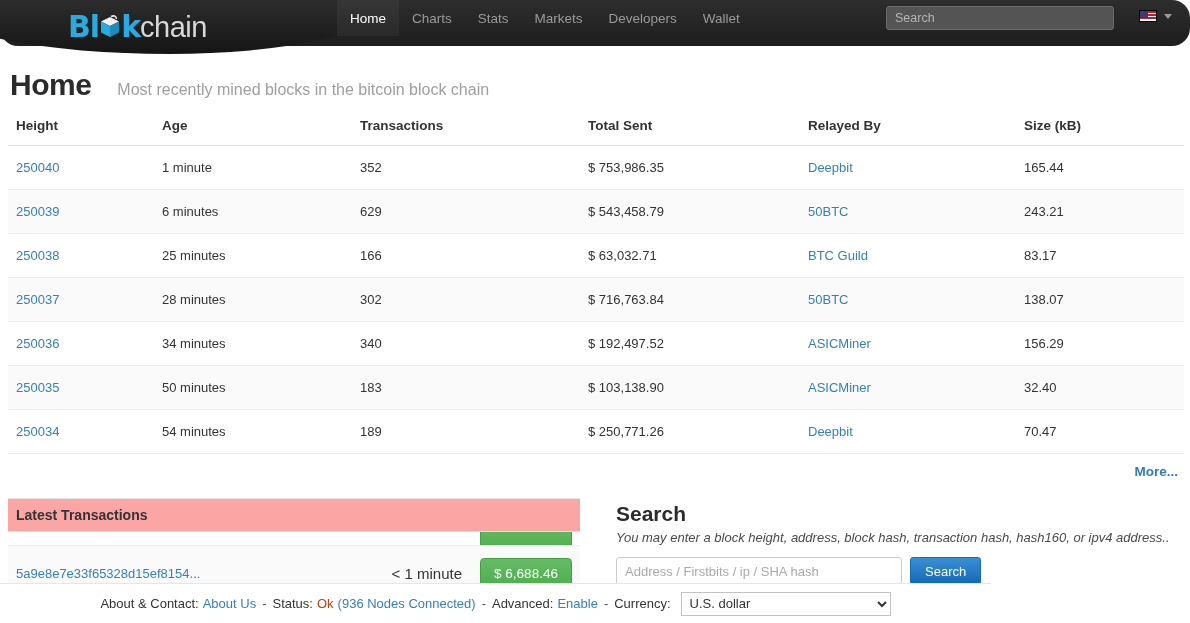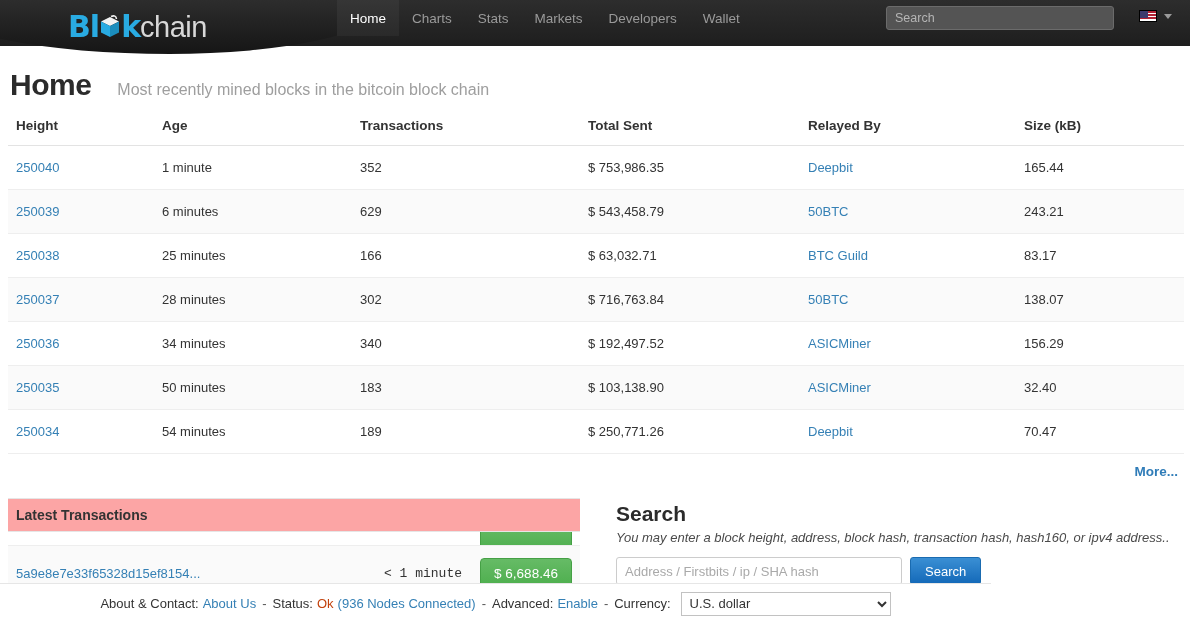--- a/index.html
+++ b/index.html
@@ -15,20 +15,21 @@
 
   
   .site-header {
     position: relative;
     width: 1190px;
     height: 46px;
     background: #242424;
     background: linear-gradient(to bottom, #2d2d2d 0%, #1e1e1e 100%);
     overflow: visible;
     z-index: 5;
+    border-radius: 18px;
   }
   .header-curve {
     position: absolute;
     left: -60px;
     top: 0;
     width: 440px;
     height: 54px;
     background: linear-gradient(to bottom, #2d2d2d 0%, #151515 100%);
     border-bottom-left-radius: 60% 100%;
     border-bottom-right-radius: 55% 100%;
@@ -245,21 +246,21 @@
   }
   .tx-row {
     display: flex;
     align-items: center;
     height: 56px;
     border-bottom: 1px solid #eeeeee;
     padding: 0 8px;
   }
   .tx-row.alt { background: #fafafa; }
   .tx-hash { flex: 1; font-size: 13px; }
-  .tx-age  { width: 120px; font-size: 13px; color: #333; text-align: right; padding-right: 18px; font-family: Liberation Mono, monospace;}
+  .tx-age  { width: 120px; font-size: 15px; color: #333; text-align: right; padding-right: 18px;}
   .tx-amount {
     background: #5cb85c;
     background: linear-gradient(to bottom, #66bb66 0%, #4cae4c 100%);
     border: 1px solid #45a045;
     color: #ffffff;
     font-size: 13.5px;
     border-radius: 4px;
     padding: 7px 12px;
     min-width: 92px;
     text-align: center;

